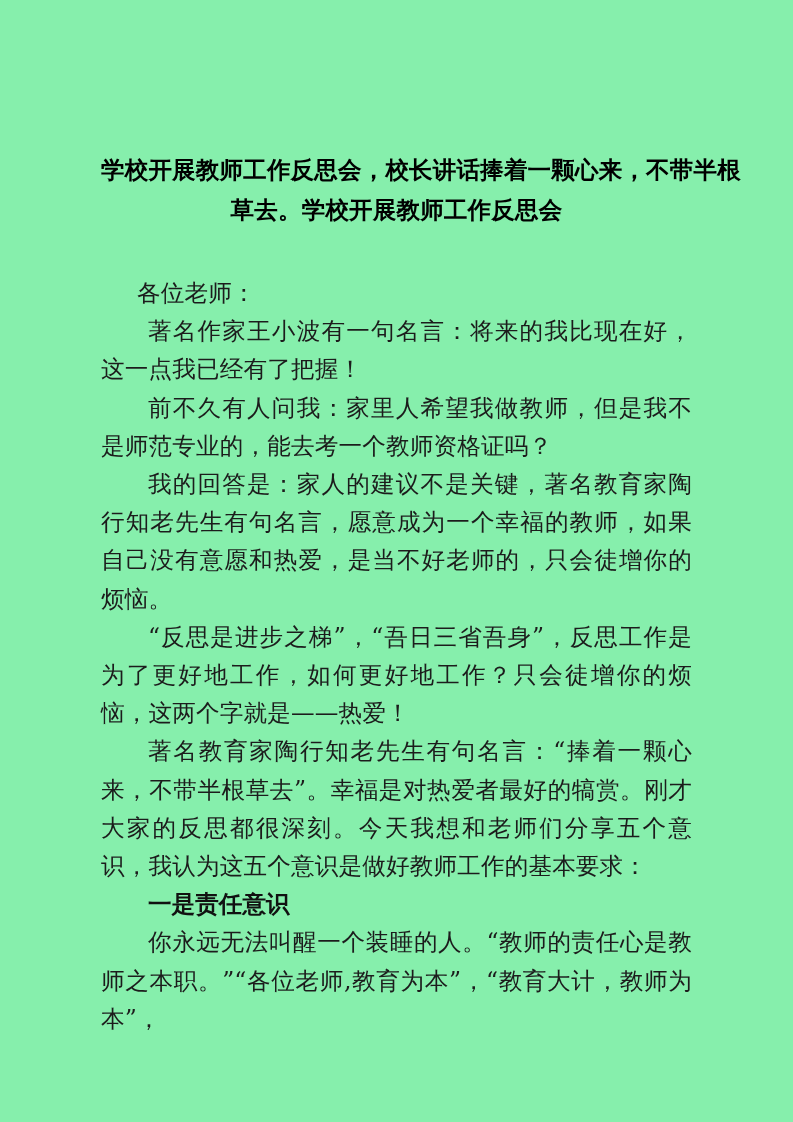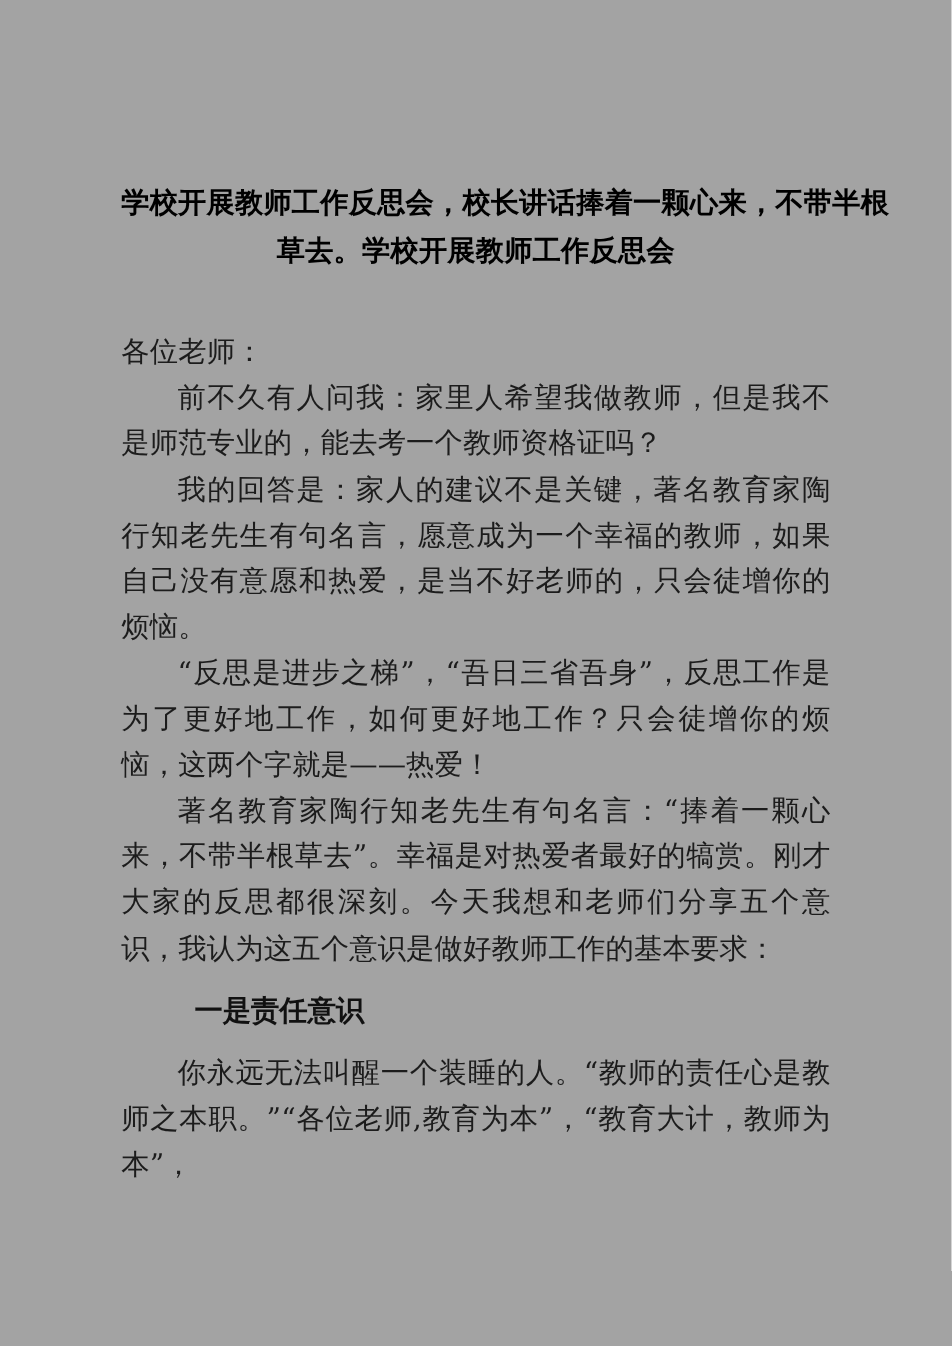--- a/index.html
+++ b/index.html
@@ -13,21 +13,21 @@
     overflow: hidden;
     font-family: "Liberation Serif", "DejaVu Serif", serif;
     color: #000000;
     -webkit-font-smoothing: antialiased;
   }
 
   .page {
     position: relative;
     width: 793px;
     height: 1122px;
-    background: #a3a3a3;
+    background: #86efac;
     box-sizing: border-box;
   }
 
   
   .content {
     position: absolute;
     left: 101px;
     top: 150px;
     width: 591px;
   }
@@ -58,45 +58,47 @@
     color: #1c1c1c;
     text-align: justify;
     text-justify: inter-character;
     word-break: break-all;
   }
   .para.indent {
     text-indent: 47px;
   }
   .para.salutation {
     text-indent: 0;
+    margin-left: 36px;
   }
   .subhead {
     font-family: "DejaVu Serif", "Liberation Serif", serif;
     font-size: 23.6px;
     line-height: 38.2px;
     font-weight: 700;
     text-indent: 47px;
-    margin: 14px;
+    margin: 0;
     color: #111111;
   }
 </style>
 </head>
 <body>
 
 <div class="page">
 
   <div class="content">
 
     <h1 class="doc-title">
       <span class="tline">学校开展教师工作反思会，校长讲话捧着一颗心来，不带半根</span>
       <span class="tline">草去。学校开展教师工作反思会</span>
     </h1>
 
     <div>
       <p class="para salutation">各位老师：</p>
+      <p class="para indent">著名作家王小波有一句名言：将来的我比现在好，这一点我已经有了把握！</p>
       <p class="para indent">前不久有人问我：家里人希望我做教师，但是我不是师范专业的，能去考一个教师资格证吗？</p>
       <p class="para indent">我的回答是：家人的建议不是关键，著名教育家陶行知老先生有句名言，愿意成为一个幸福的教师，如果自己没有意愿和热爱，是当不好老师的，只会徒增你的烦恼。</p>
       <p class="para indent">“反思是进步之梯”，“吾日三省吾身”，反思工作是为了更好地工作，如何更好地工作？只会徒增你的烦恼，这两个字就是——热爱！</p>
       <p class="para indent">著名教育家陶行知老先生有句名言：“捧着一颗心来，不带半根草去”。幸福是对热爱者最好的犒赏。刚才大家的反思都很深刻。今天我想和老师们分享五个意识，我认为这五个意识是做好教师工作的基本要求：</p>
       <p class="subhead">一是责任意识</p>
       <p class="para indent">你永远无法叫醒一个装睡的人。“教师的责任心是教师之本职。”“各位老师,教育为本”，“教育大计，教师为本”，</p>
     </div>
 
   </div>
 

